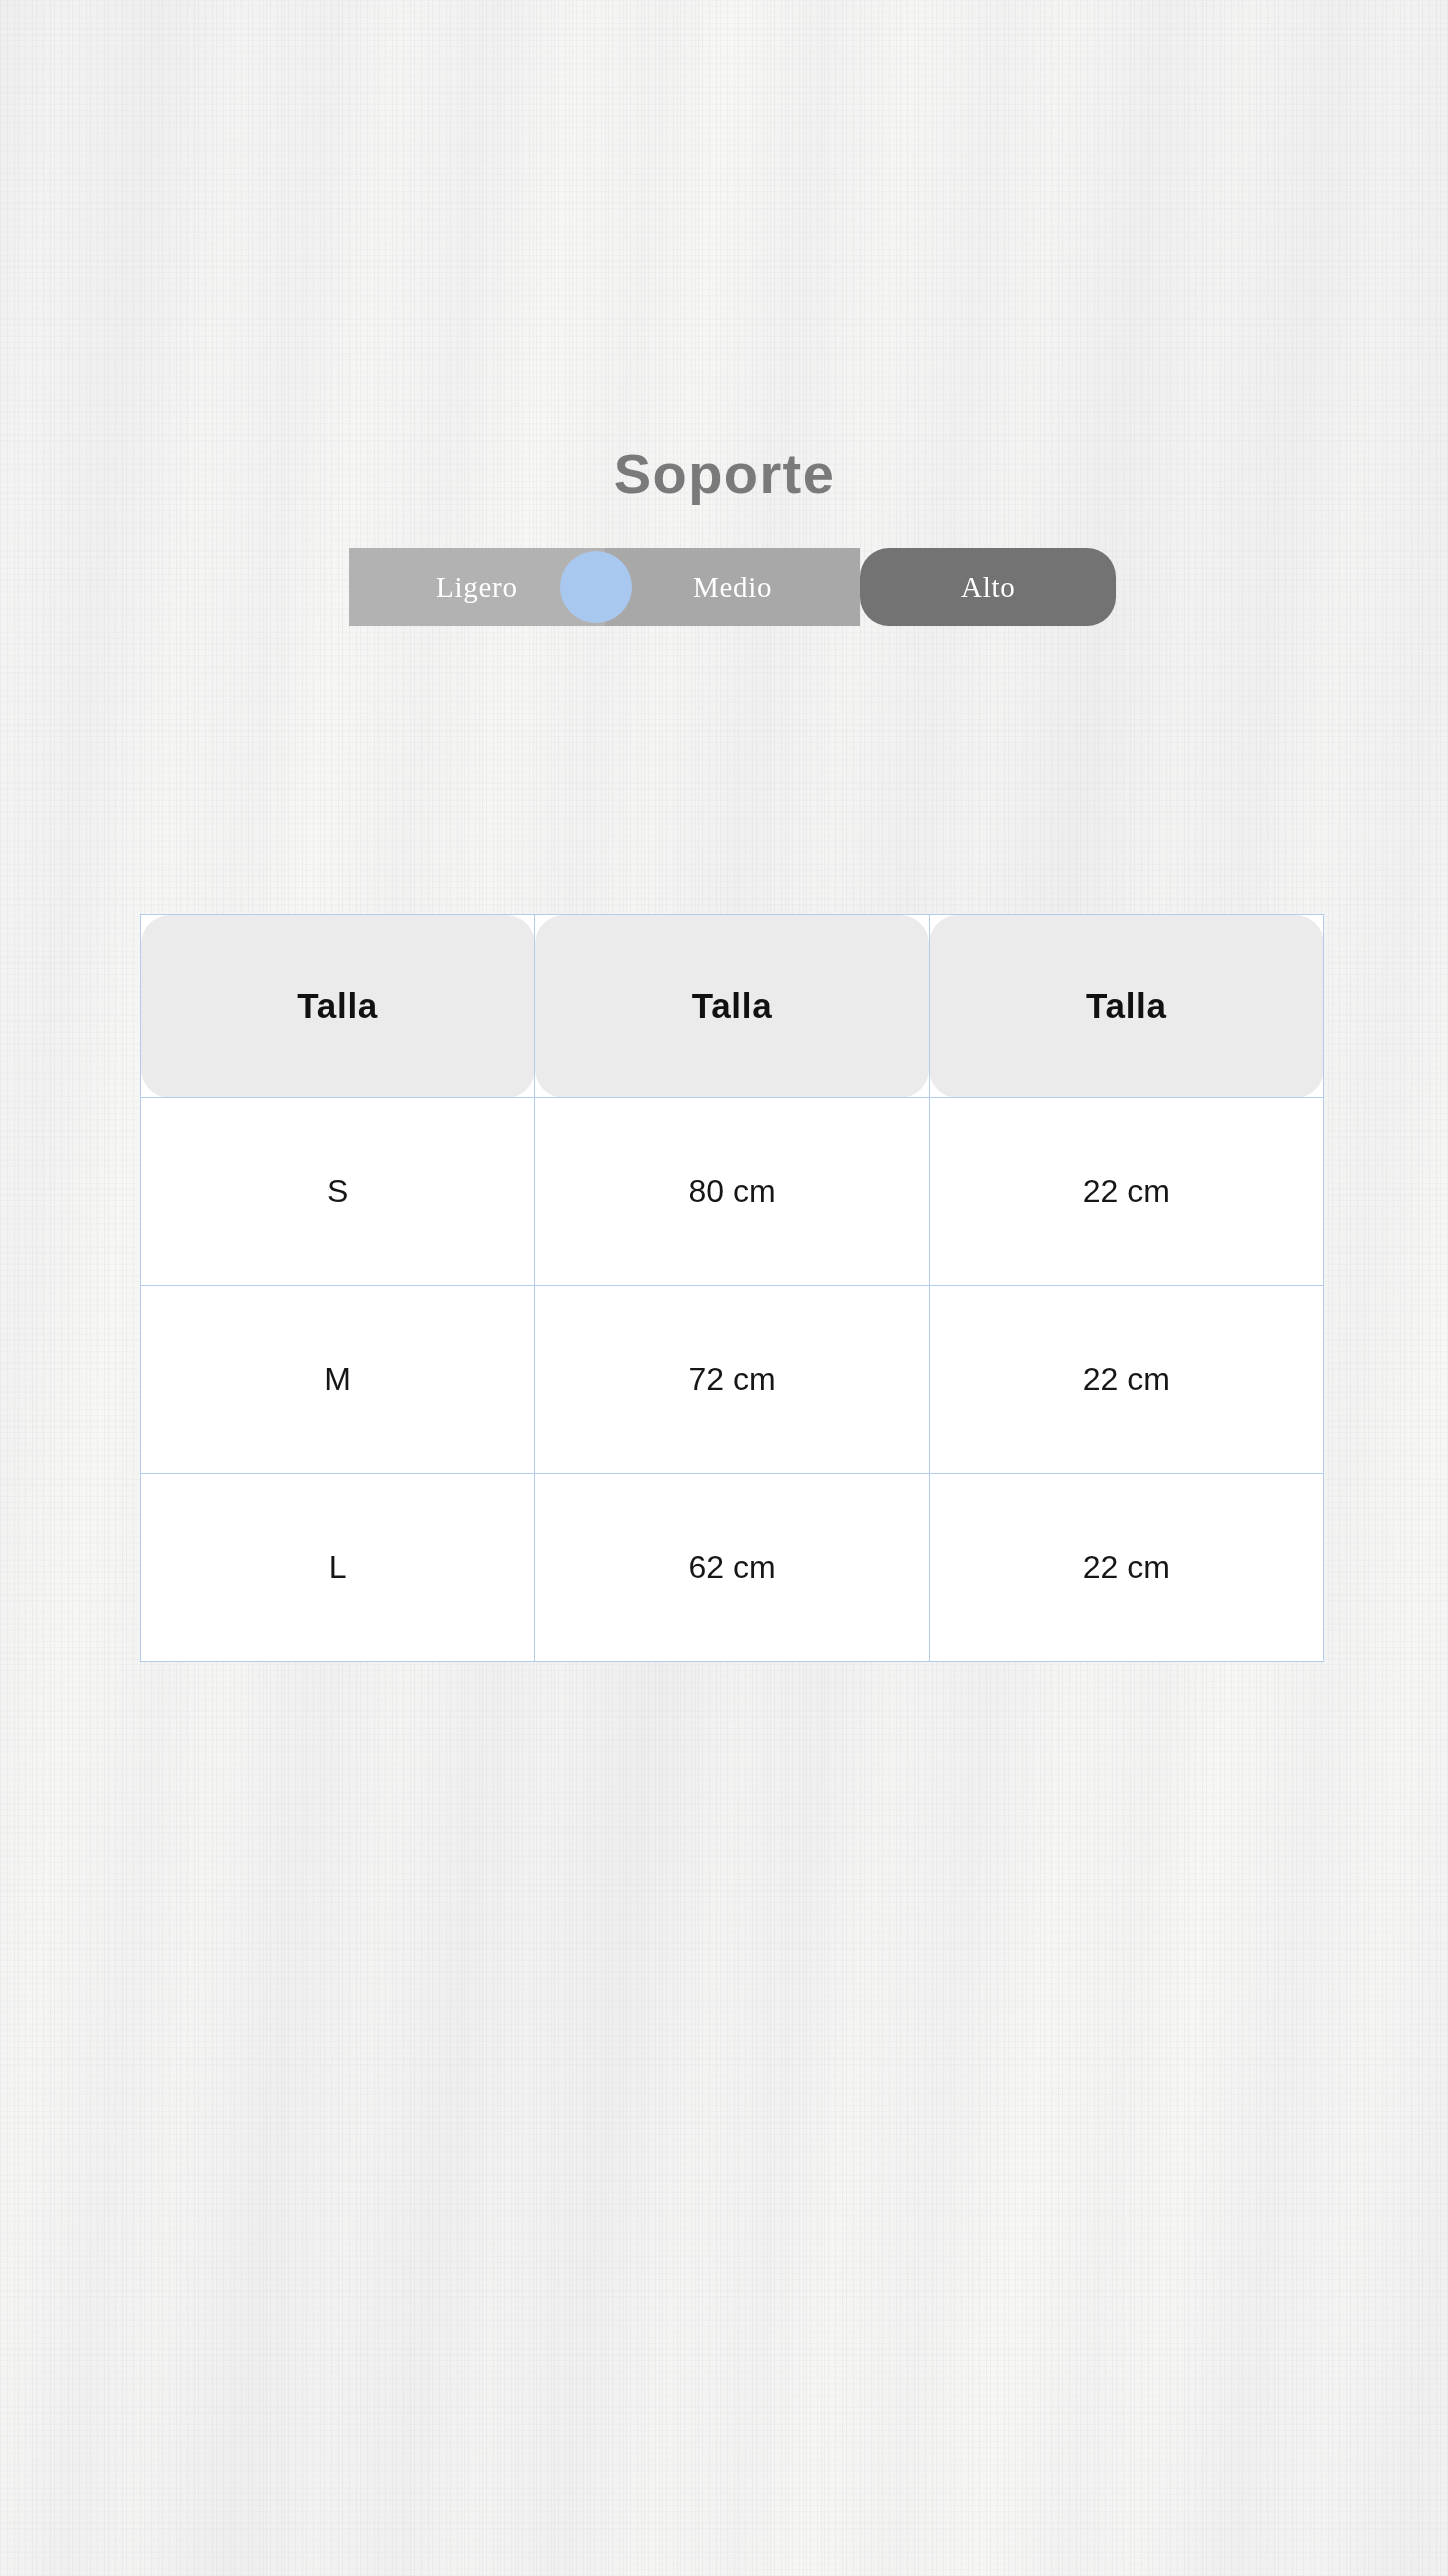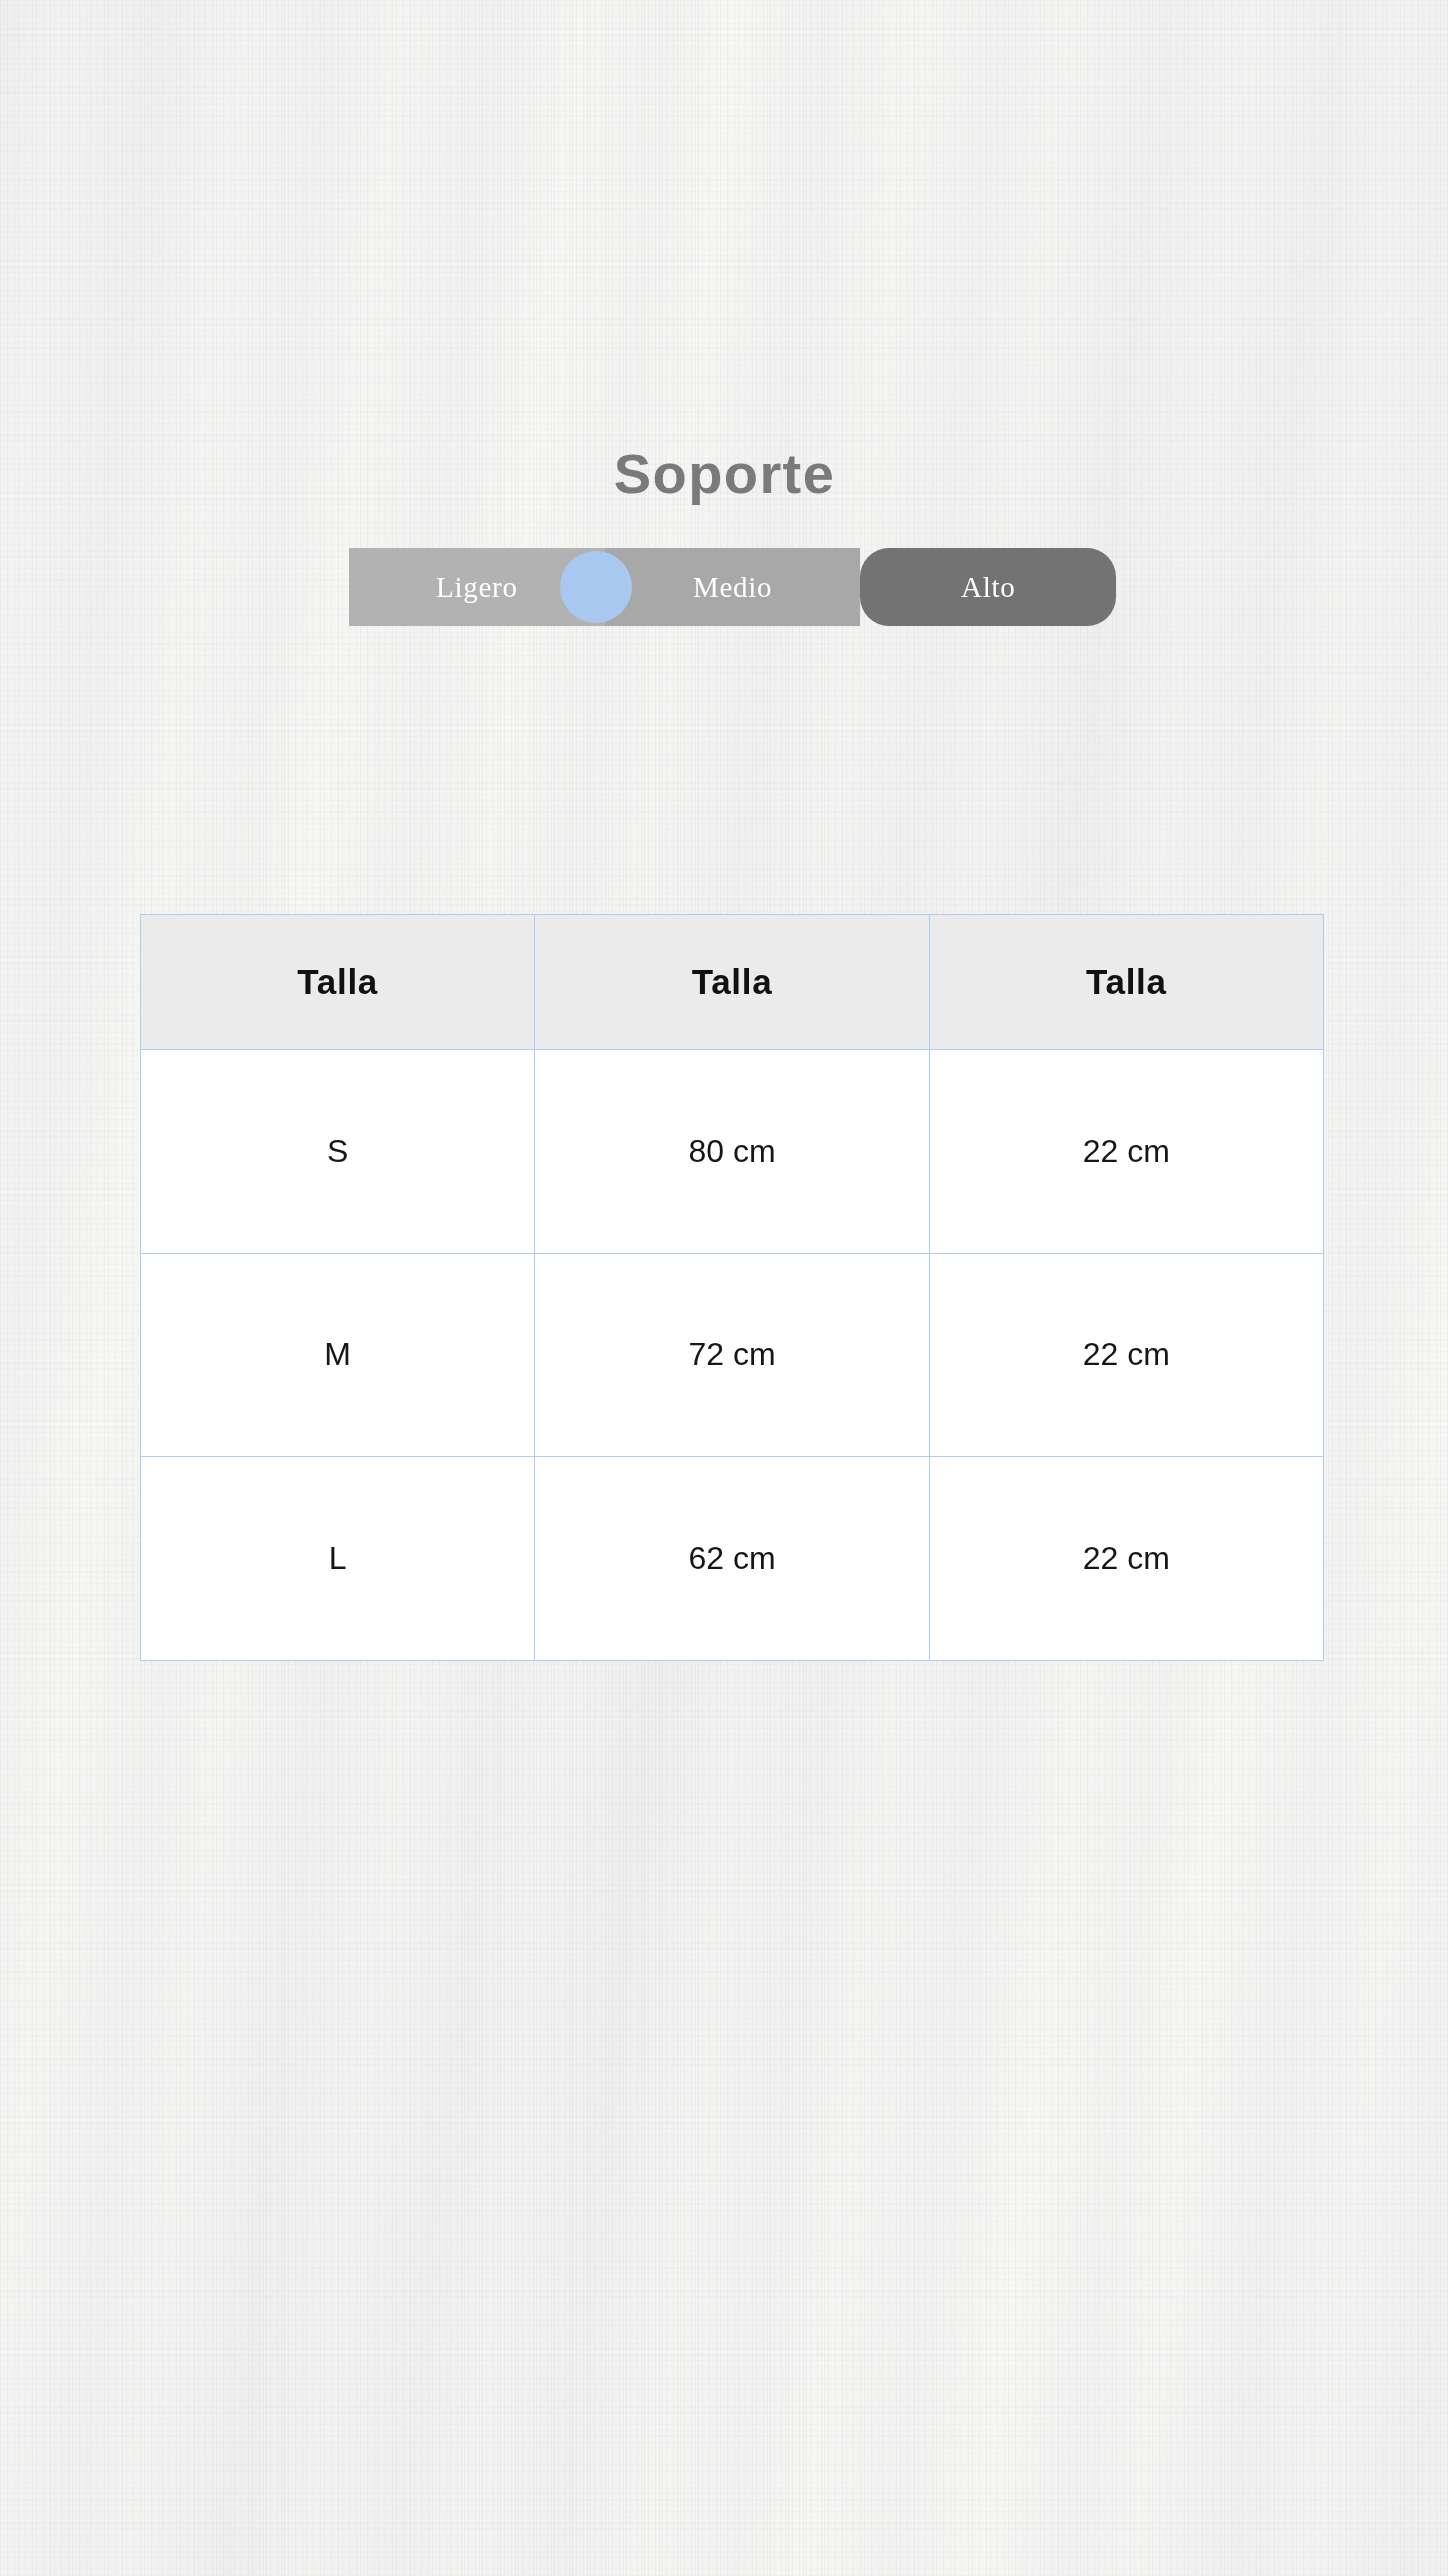--- a/index.html
+++ b/index.html
@@ -88,26 +88,27 @@
     border-collapse: collapse;
     table-layout: fixed;
     background: #ffffff;
   }
   .size-table th, .size-table td {
     border: 1.4px solid #b3cbec;
     text-align: center;
     vertical-align: middle;
   }
   .size-table th {
-    height: 135px;
+    height: 183px;
     background: #ebebeb;
     font-size: 35px;
     font-weight: 700;
     color: #111111;
     letter-spacing: 0.7px;
+    border-radius: 29px;
   }
   .size-table td {
     height: 188px;
     background: #ffffff;
     font-size: 32px;
     font-weight: 400;
     color: #161616;
   }
 </style>
 </head>

